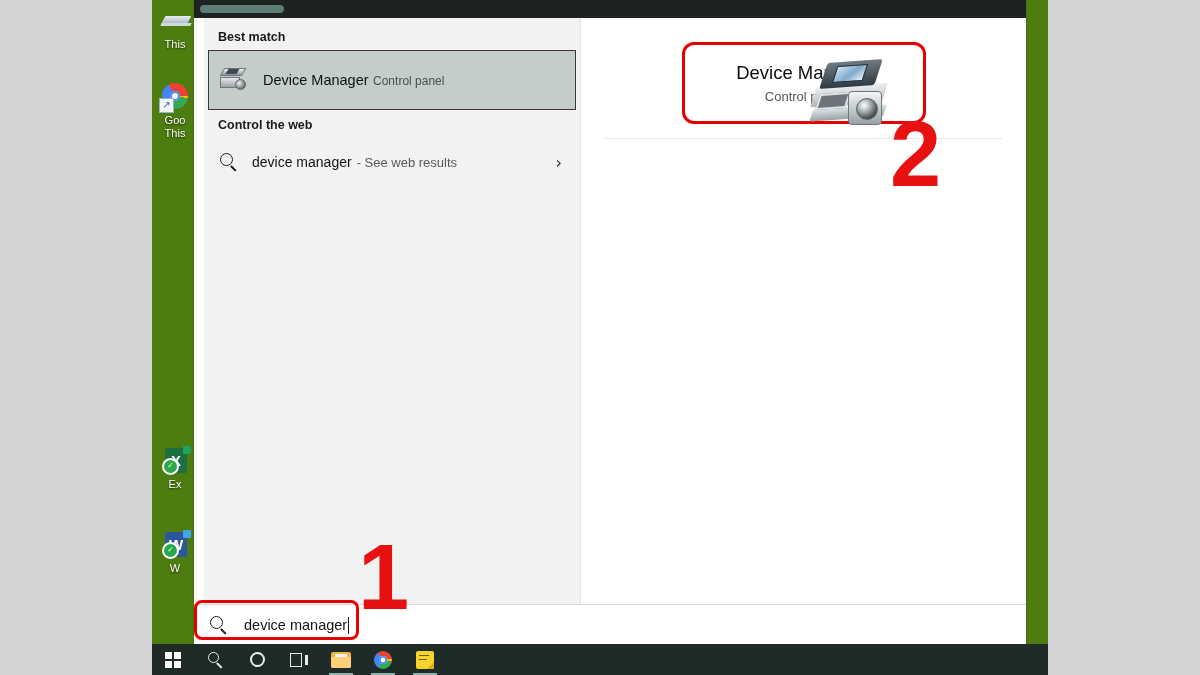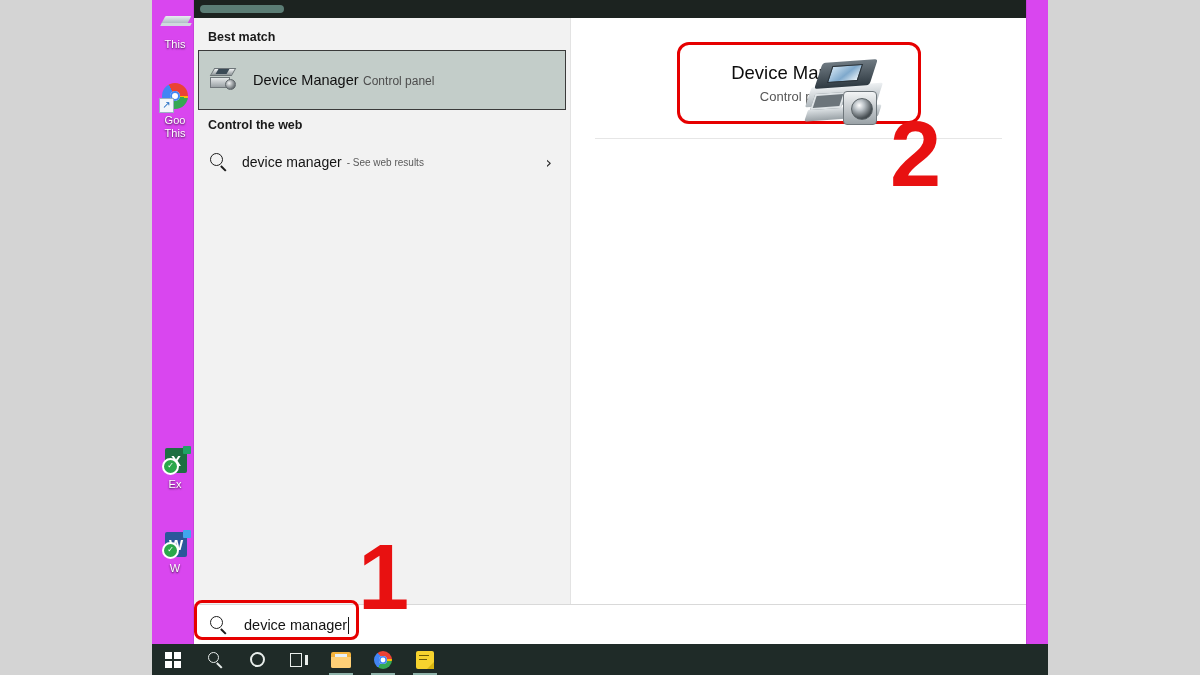--- a/index.html
+++ b/index.html
@@ -13,21 +13,21 @@
     position: relative;
     width: 1200px; height: 675px;
     background: #d4d4d4;
   }
 
   
   .screenshot {
     position: absolute;
     left: 152px; top: 0;
     width: 896px; height: 675px;
-    background: #d946ef;
+    background: #4d7c0f;
     overflow: hidden;
   }
 
   
   .desk-icons {
     position: absolute;
     left: 0; top: 0;
     width: 46px; height: 644px;
   }
   .desk-icon {
@@ -144,20 +144,21 @@
     min-height: 0;
   }
 
   
   .results-col {
     width: 377px;
     background: #f2f2f2;
     border-right: 1px solid #e3e3e3;
     padding-top: 4px;
     box-sizing: border-box;
+    margin-left: 10px;
   }
   .group-header {
     font-size: 12.5px;
     font-weight: bold;
     color: #1a1a1a;
     padding: 8px 0 6px 14px;
   }
   .result-row {
     display: flex;
     align-items: center;
@@ -245,21 +246,21 @@
     width: 7px; height: 1.6px;
     background: #1c1c1c;
     transform: rotate(45deg);
     transform-origin: left center;
   }
   .web-query {
     font-size: 14px; color: #141414;
     white-space: nowrap;
   }
   .web-suffix {
-    font-size: 10px; color: #5a5a5a;
+    font-size: 13px; color: #5a5a5a;
     margin-left: 5px;
     white-space: nowrap;
   }
   .web-chevron {
     margin-left: auto;
     font-size: 16px; color: #2a2a2a;
     padding-right: 6px;
     font-family: "DejaVu Sans", sans-serif;
   }
 

